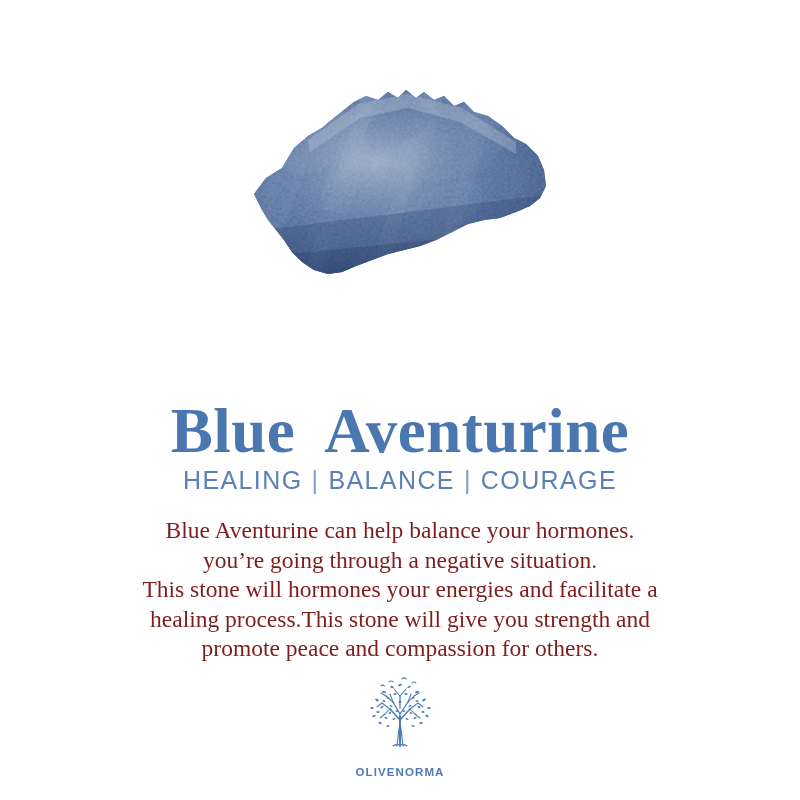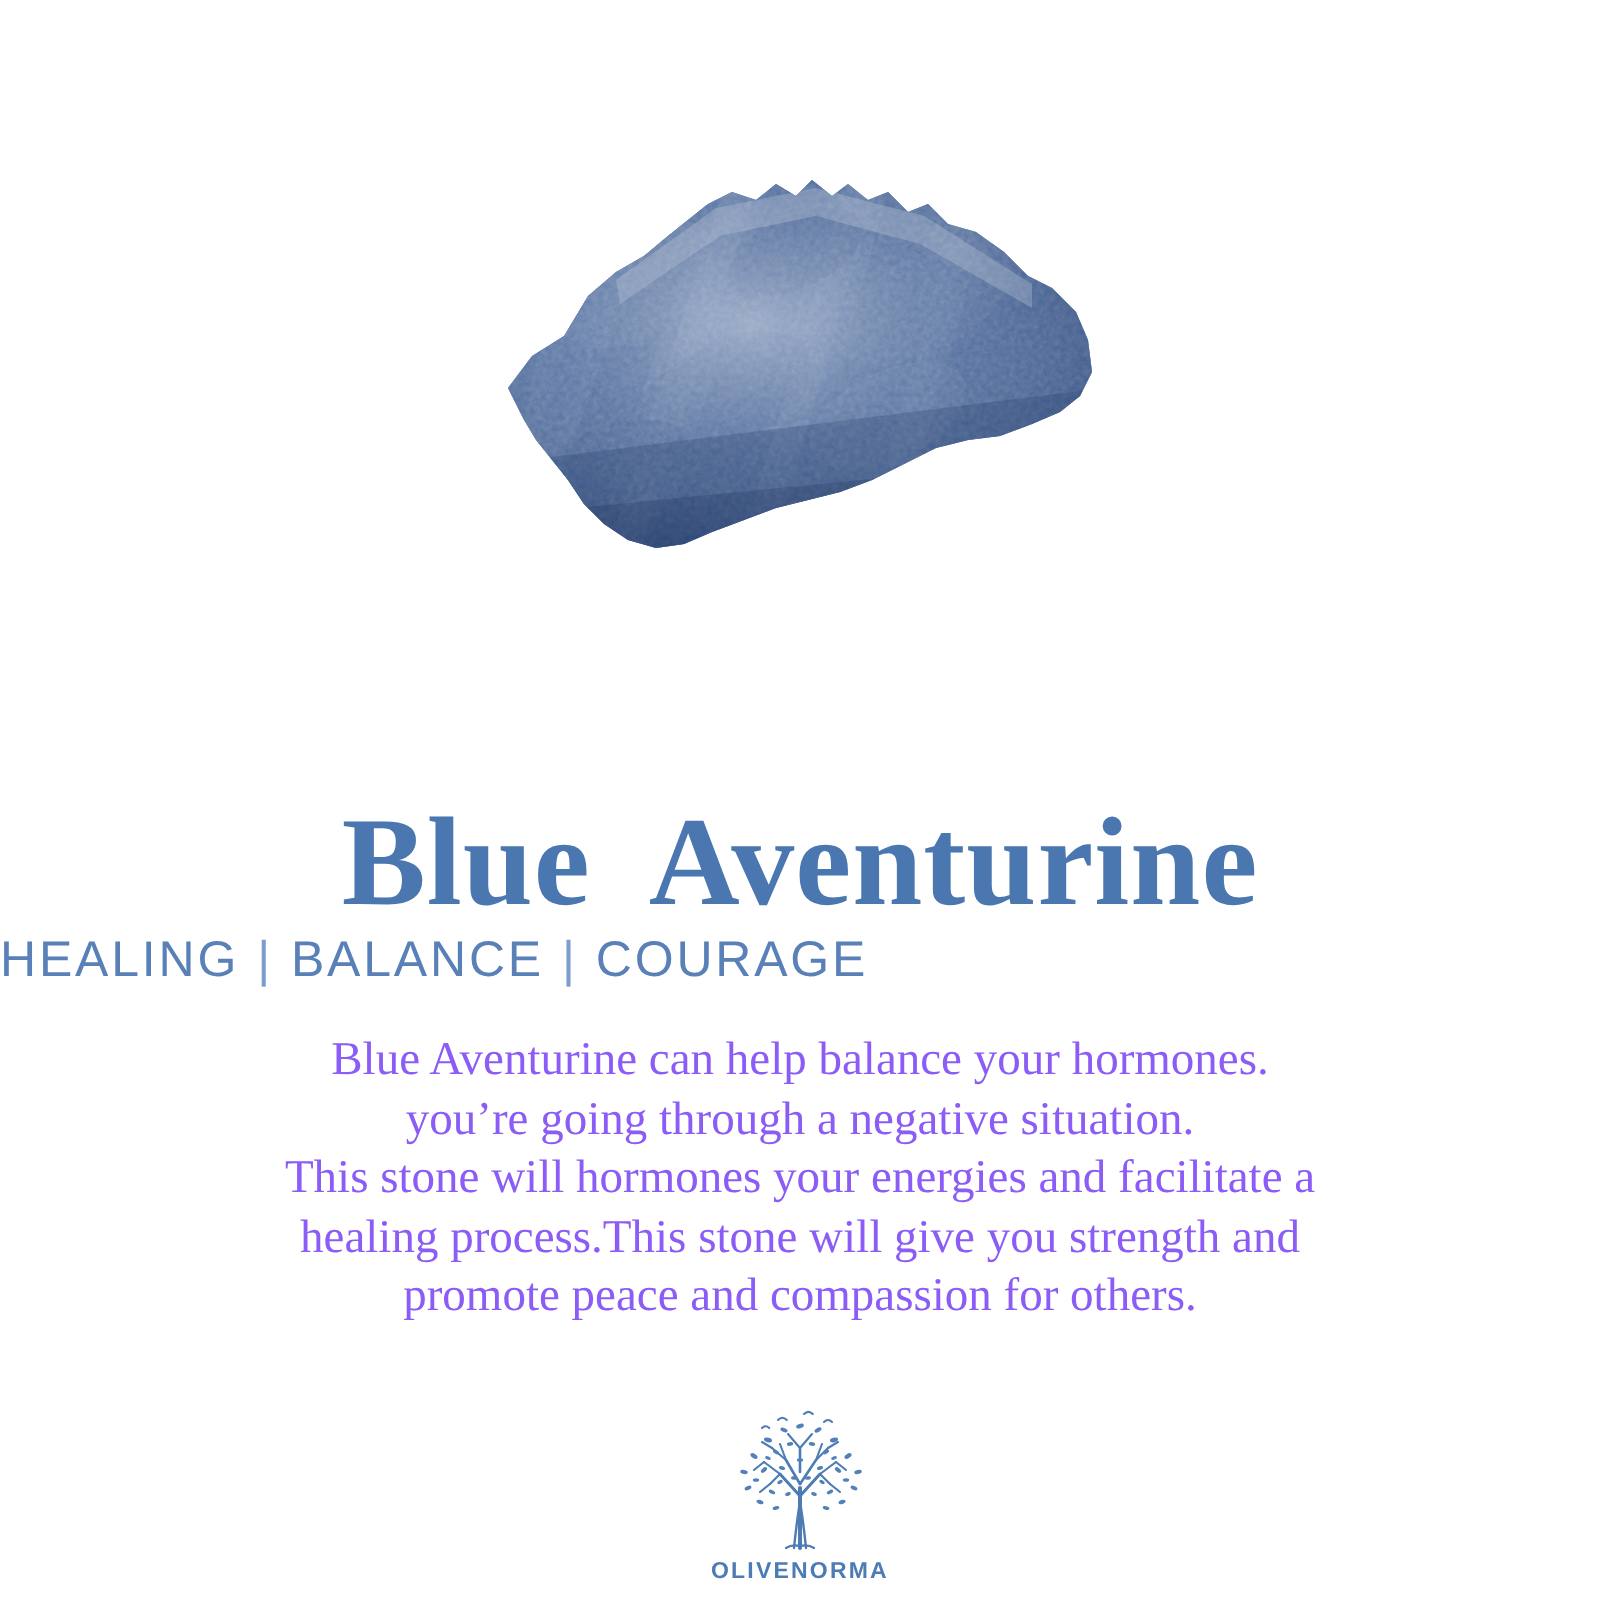--- a/index.html
+++ b/index.html
@@ -55,21 +55,21 @@
     color: #4a77b0;
     white-space: pre;
   }
 
   
   .subtitle {
     position: absolute;
     top: 445px;
     left: 0;
     width: 800px;
-    text-align: left;
+    text-align: center;
     font-family: "Liberation Sans", "DejaVu Sans", sans-serif;
     font-size: 25px;
     line-height: 30px;
     font-weight: 400;
     letter-spacing: 1.4px;
     color: #5a80b8;
   }
   .subtitle .kw { white-space: nowrap; }
   .subtitle .sep {
     display: inline-block;
@@ -81,33 +81,34 @@
   
   .body-copy {
     position: absolute;
     top: 496px;
     left: 20px;
     width: 760px;
     text-align: center;
     font-family: "Liberation Serif", "DejaVu Serif", serif;
     font-size: 23.5px;
     line-height: 29.5px;
-    color: #8b5cf6;
+    color: #7f1d1d;
   }
   .body-copy .ln { display: block; white-space: pre; }
 
   
   .logo {
     position: absolute;
-    top: 684px;
+    top: 656px;
     left: 0;
     width: 800px;
     display: flex;
     flex-direction: column;
     align-items: center;
+    gap: 14px;
   }
   .logo-mark {
     width: 72px;
     height: 74px;
     display: block;
   }
   .logo-word {
     margin-top: 2px;
     font-family: "Liberation Sans", "DejaVu Sans", sans-serif;
     font-size: 11.5px;

